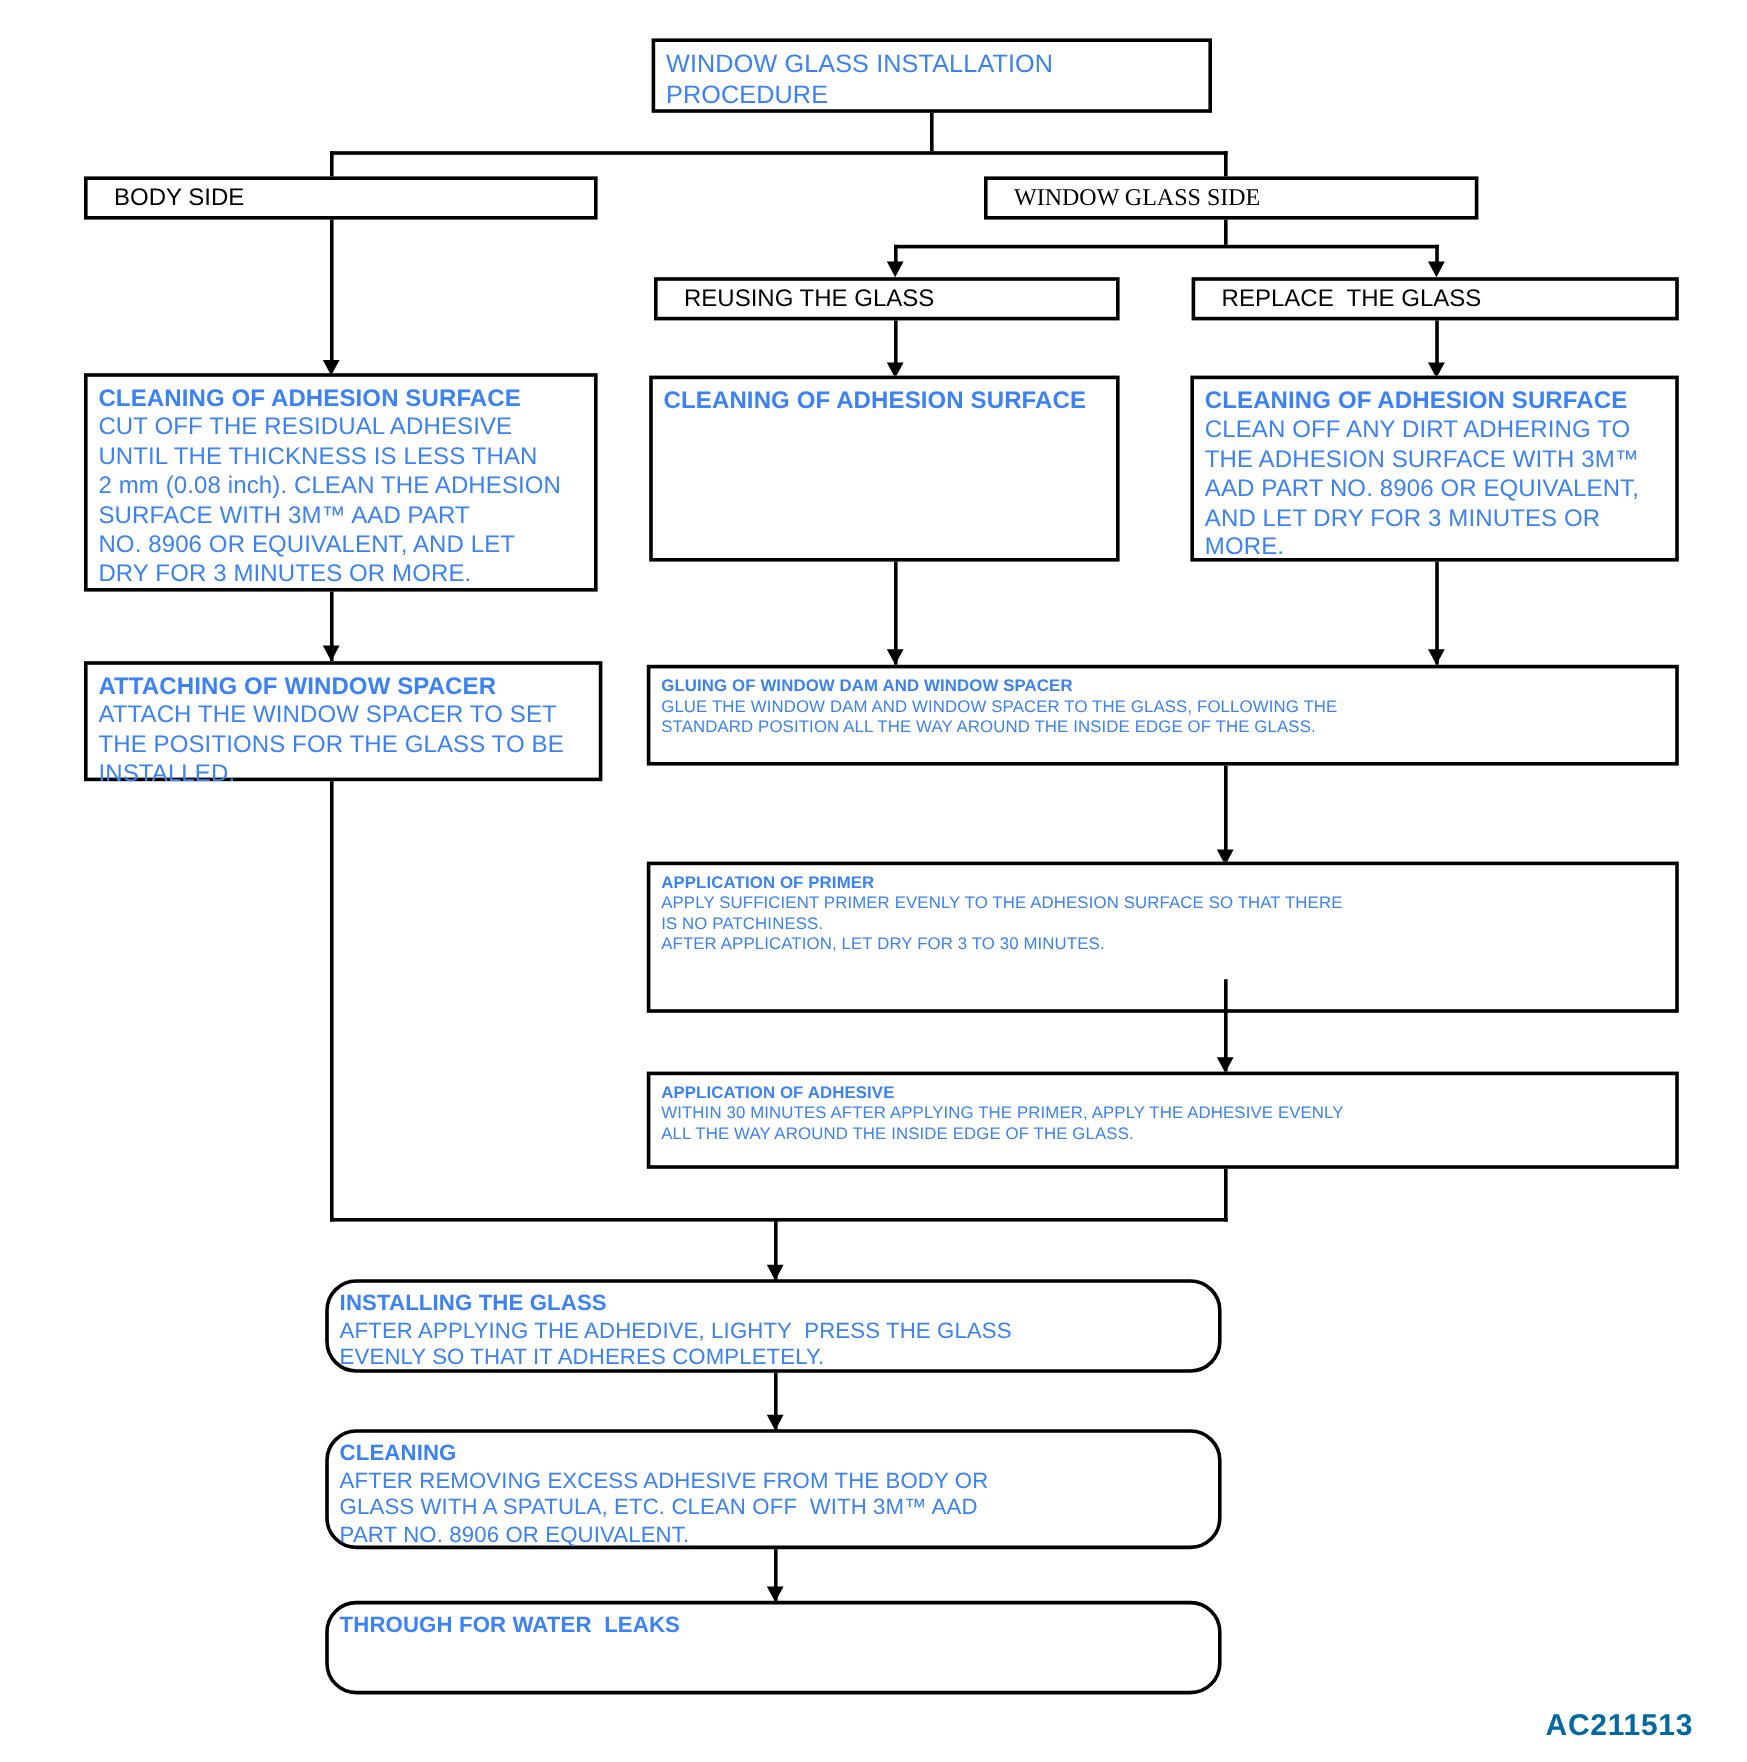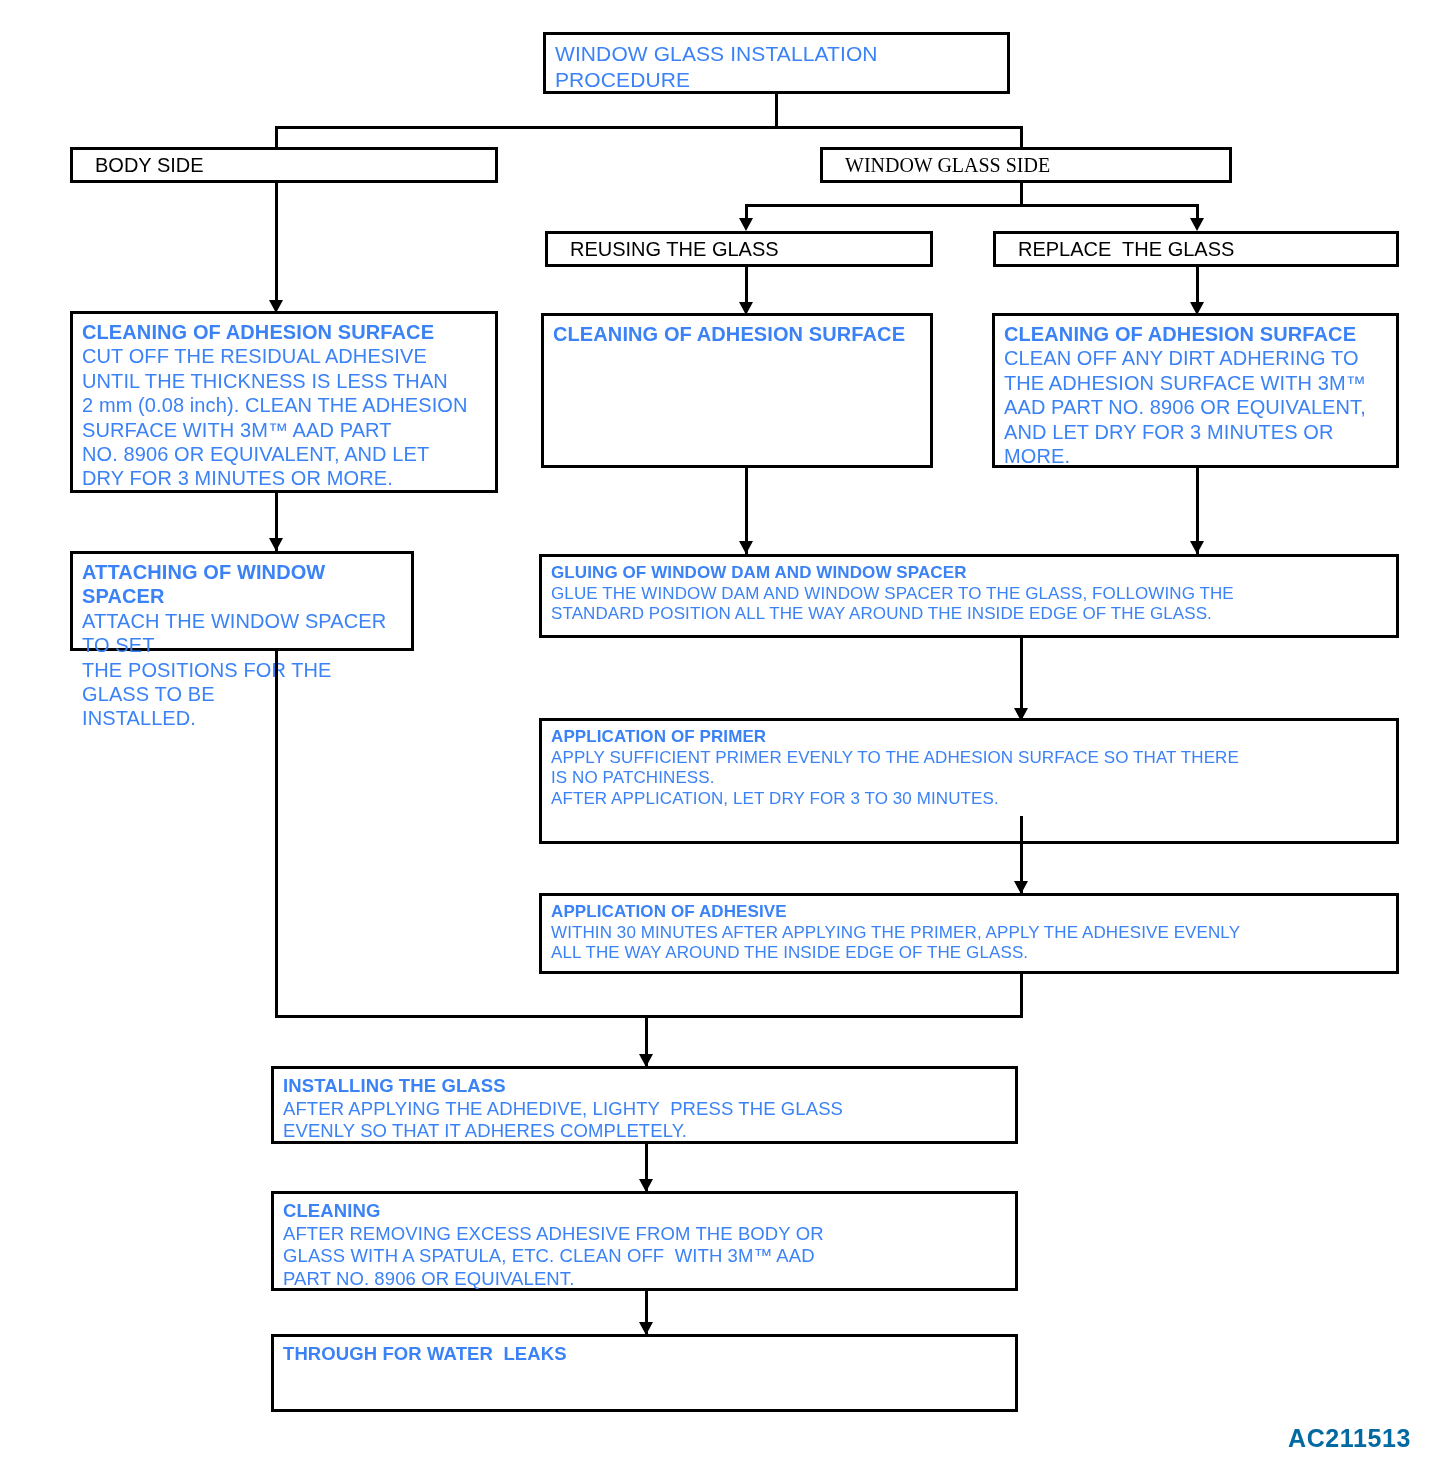--- a/index.html
+++ b/index.html
@@ -43,22 +43,22 @@
     display: flex;
     align-items: center;
     padding: 0 22px;
     line-height: 1.2;
     white-space: pre-wrap;
   }
 
   
   .f-lg  { font-size: 21px; }
   .f-md  { font-size: 20px; }
-  .f-sm  { font-size: 18.5px; }
-  .f-xs  { font-size: 17px; }
+  .f-sm  { font-size: 18.5px; border-radius: 26px; }
+  .f-xs  { font-size: 14px; }
 
   
   .vline {
     position: absolute;
     width: 3px;
     background: #000000;
   }
   .hline {
     position: absolute;
     height: 3px;
@@ -157,21 +157,21 @@
 
   <div class="vline" style="left:275px; top:493px; height:58px;"></div>
   <div class="arrowhead" style="left:269px; top:538px;"></div>
 
   <div class="vline" style="left:745px; top:468px; height:86px;"></div>
   <div class="arrowhead" style="left:739px; top:541px;"></div>
 
   <div class="vline" style="left:1196px; top:468px; height:86px;"></div>
   <div class="arrowhead" style="left:1190px; top:541px;"></div>
 
-  <div class="node f-md" style="left:70px; top:551px; width:344px; height:100px;">
+  <div class="node f-md" style="left:70px; top:551px; width:432px; height:100px;">
     <span class="ttl">ATTACHING OF WINDOW SPACER</span>
     <span class="body">ATTACH THE WINDOW SPACER TO SET
 THE POSITIONS FOR THE GLASS TO BE
 INSTALLED.</span>
   </div>
 
   <div class="node f-xs" style="left:539px; top:554px; width:860px; height:84px;">
     <span class="ttl">GLUING OF WINDOW DAM AND WINDOW SPACER</span>
     <span class="body">GLUE THE WINDOW DAM AND WINDOW SPACER TO THE GLASS, FOLLOWING THE
 STANDARD POSITION ALL THE WAY AROUND THE INSIDE EDGE OF THE GLASS.</span>

